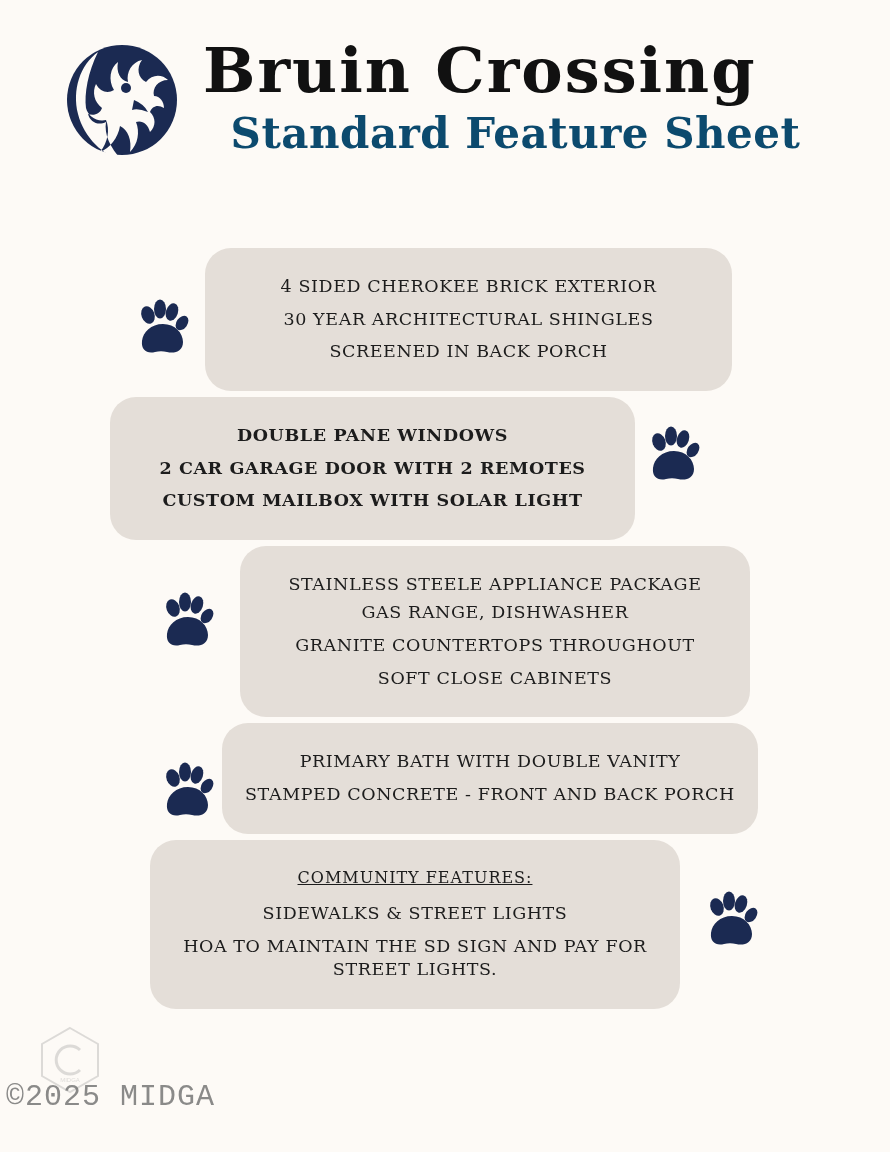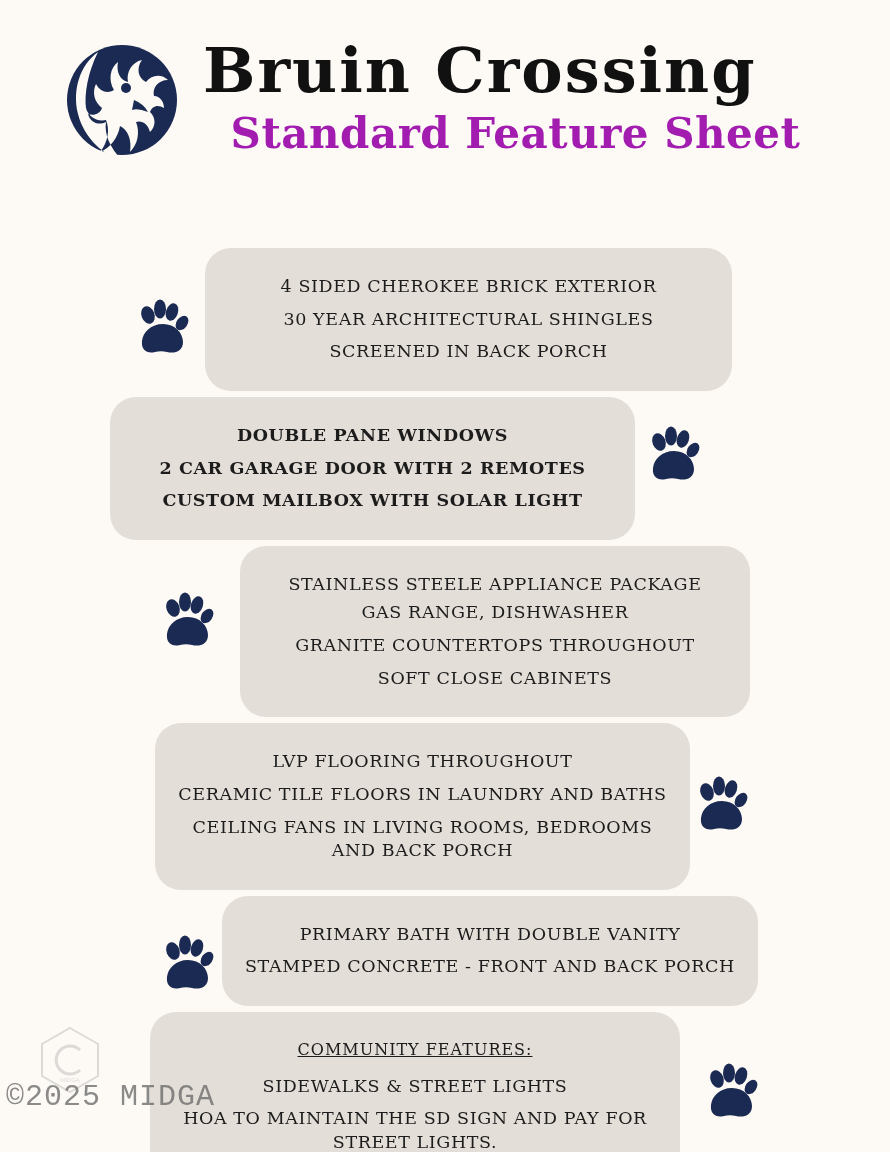--- a/index.html
+++ b/index.html
@@ -43,21 +43,21 @@
     color: #111;
     margin: 0;
     padding-left: 8px;
   }
   .sub-title {
     font-family: "DejaVu Serif", serif;
     font-weight: bold;
     font-size: 42px;
     letter-spacing: 0.5px;
     margin: 6px 0 0 0;
-    color: #a21caf;
+    color: #0c4a6e;
     text-align: center;
     padding-right: 14px;
   }
 
   
   .sheet {
     position: relative;
   }
   .row {
     position: relative;
@@ -224,25 +224,20 @@
         <g fill="#1b2a52">
           <ellipse cx="13" cy="17" rx="6.5" ry="9" transform="rotate(-20 13 17)"></ellipse>
           <ellipse cx="25" cy="11" rx="6" ry="9.5"></ellipse>
           <ellipse cx="37" cy="14" rx="6" ry="9" transform="rotate(18 37 14)"></ellipse>
           <ellipse cx="47" cy="25" rx="5.5" ry="8" transform="rotate(35 47 25)"></ellipse>
           <path d="M28 26 C40 26 48 35 48 44 C48 53 40 56 32 54 C28 53 24 53 20 54
                    C12 56 6 52 7 43 C8 34 16 26 28 26 Z"></path>
         </g>
       </svg>
     </span>
-    <div class="bubble">
-      <div class="line">LVP FLOORING THROUGHOUT</div>
-      <div class="line">CERAMIC TILE FLOORS IN LAUNDRY AND BATHS</div>
-      <div class="line">CEILING FANS IN LIVING ROOMS, BEDROOMS AND BACK PORCH</div>
-    </div>
   </div>
 
   <div class="row row-5">
     <span class="paw">
       <svg viewBox="0 0 56 60" width="56" height="60" aria-hidden="true">
         <g fill="#1b2a52">
           <ellipse cx="13" cy="17" rx="6.5" ry="9" transform="rotate(-20 13 17)"></ellipse>
           <ellipse cx="25" cy="11" rx="6" ry="9.5"></ellipse>
           <ellipse cx="37" cy="14" rx="6" ry="9" transform="rotate(18 37 14)"></ellipse>
           <ellipse cx="47" cy="25" rx="5.5" ry="8" transform="rotate(35 47 25)"></ellipse>

